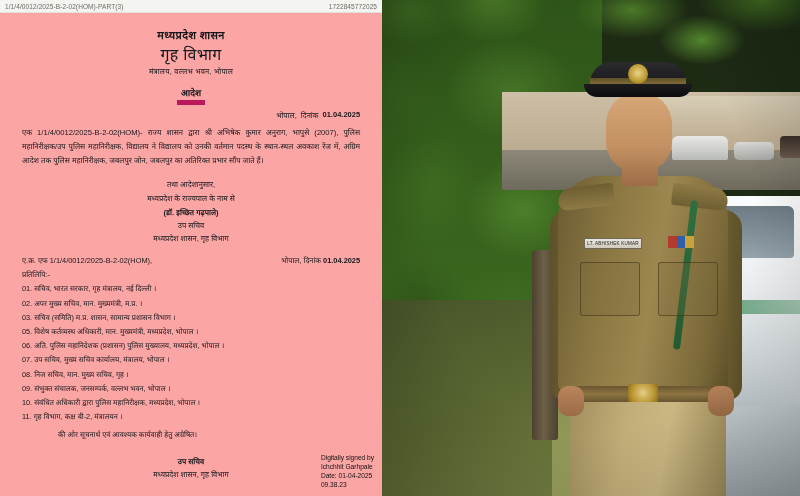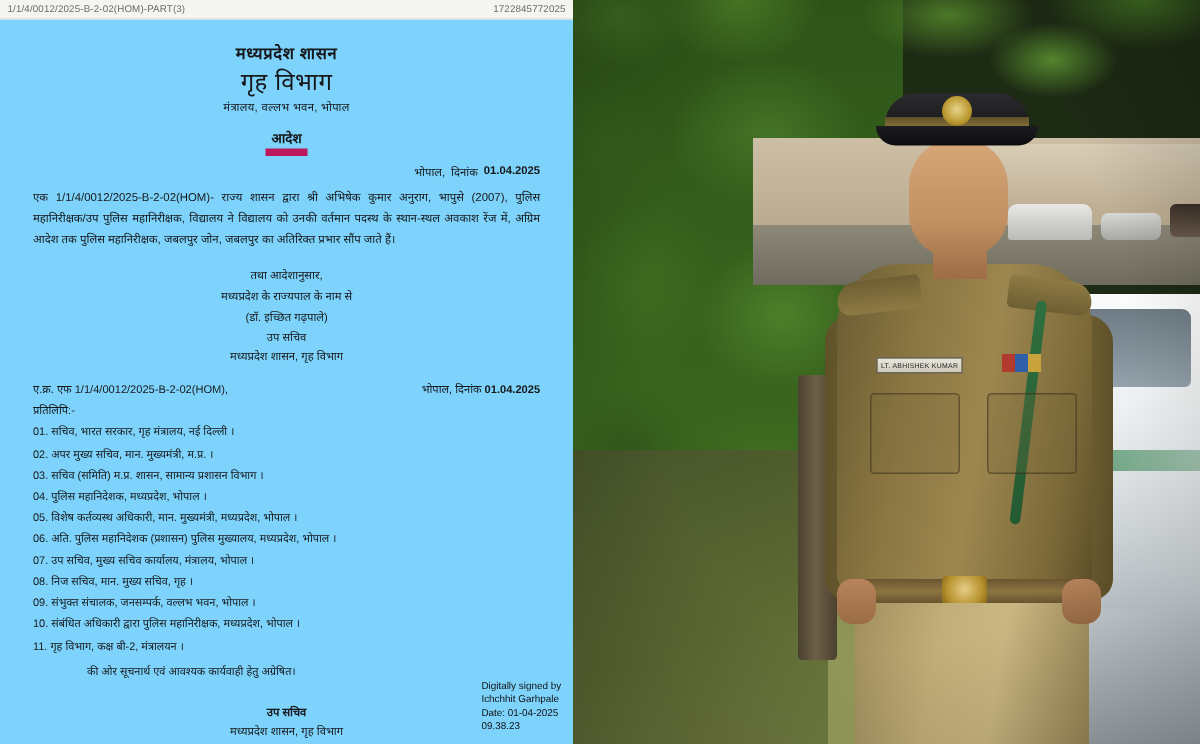--- a/index.html
+++ b/index.html
@@ -19,21 +19,21 @@
     height: 496px;
     display: flex;
     background: #ffffff;
   }
 
   
   .doc-pane {
     position: relative;
     width: 405px;
     height: 496px;
-    background: #7dd3fc;
+    background: #fca5a5;
     overflow: hidden;
     box-sizing: border-box;
   }
   .doc-header-strip {
     position: absolute;
     top: 0; left: 0; right: 0;
     height: 13px;
     background: #f4f4f1;
     border-bottom: 1px solid #e2e2dd;
     display: flex;
@@ -101,21 +101,21 @@
     font-size: 7.5px;
     line-height: 1.8;
     margin-bottom: 2px;
   }
   .sign-block {
     text-align: center;
     font-size: 7.5px;
     line-height: 1.7;
     margin-bottom: 10px;
   }
-  .sign-name { font-weight: normal; }
+  .sign-name { font-weight: bold; }
   .endorse-row {
     display: flex;
     justify-content: space-between;
     font-size: 7.4px;
     margin-bottom: 4px;
   }
   .endorse-row .bold { font-weight: bold; }
   .copyto {
     font-size: 7.4px;
     margin-bottom: 3px;
@@ -454,21 +454,20 @@
           <span class="bold">01.04.2025</span>
         </span>
       </div>
 
       <div class="copyto">प्रतिलिपि:-</div>
 
       <ul class="list">
         <li>01. सचिव, भारत सरकार, गृह मंत्रालय, नई दिल्ली ।</li>
         <li>02. अपर मुख्य सचिव, मान. मुख्यमंत्री, म.प्र. ।</li>
         <li>03. सचिव (समिति) म.प्र. शासन, सामान्य प्रशासन विभाग ।</li>
-        <li>04. पुलिस महानिदेशक, मध्यप्रदेश, भोपाल ।</li>
         <li>05. विशेष कर्तव्यस्थ अधिकारी, मान. मुख्यमंत्री, मध्यप्रदेश, भोपाल ।</li>
         <li>06. अति. पुलिस महानिदेशक (प्रशासन) पुलिस मुख्यालय, मध्यप्रदेश, भोपाल ।</li>
         <li>07. उप सचिव, मुख्य सचिव कार्यालय, मंत्रालय, भोपाल ।</li>
         <li>08. निज सचिव, मान. मुख्य सचिव, गृह ।</li>
         <li>09. संभुक्त संचालक, जनसम्पर्क, वल्लभ भवन, भोपाल ।</li>
         <li>10. संबंधित अधिकारी द्वारा पुलिस महानिरीक्षक, मध्यप्रदेश, भोपाल ।</li>
         <li>11. गृह विभाग, कक्ष बी-2, मंत्रालयन ।</li>
       </ul>
 
       <div class="note">की ओर सूचनार्थ एवं आवश्यक कार्यवाही हेतु अग्रेषित।</div>

